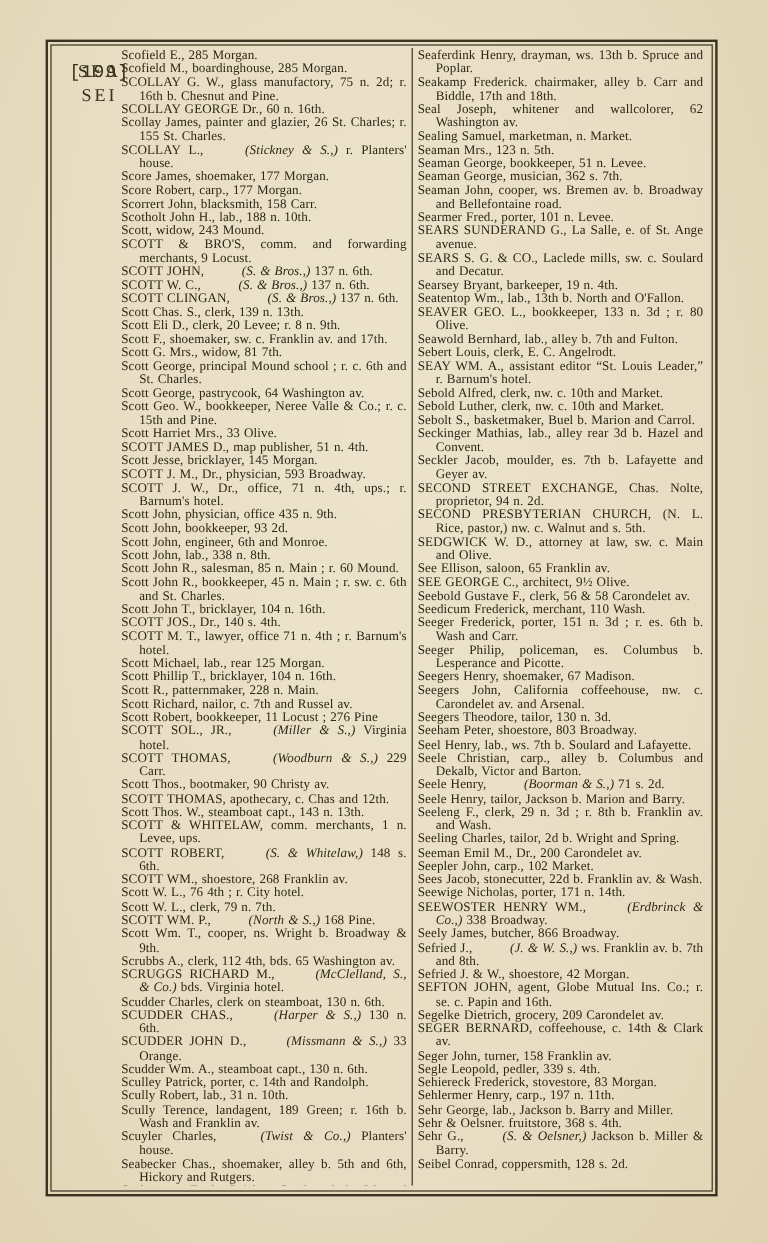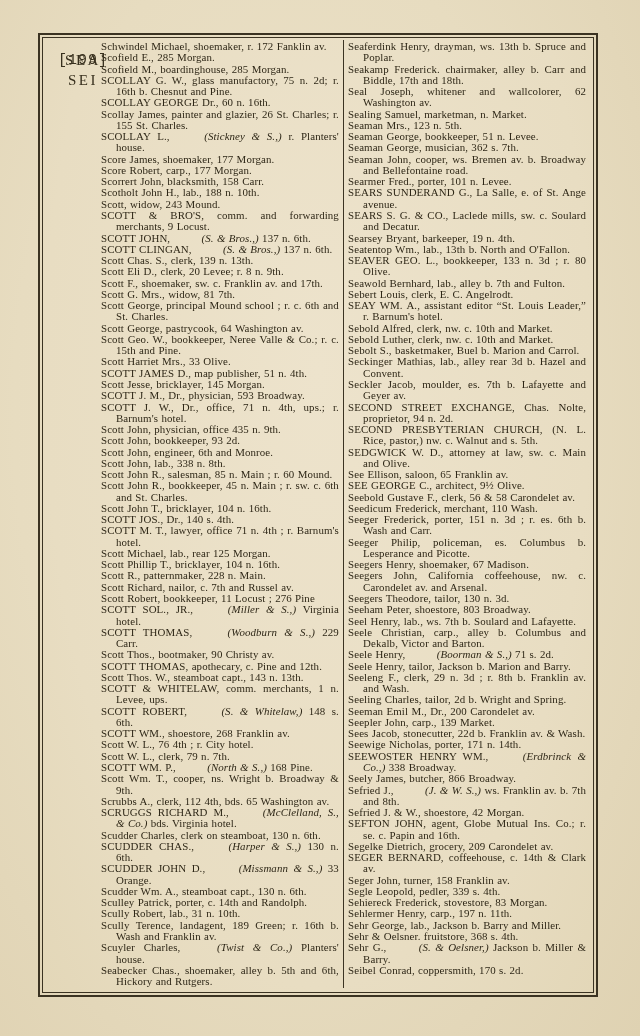--- a/index.html
+++ b/index.html
@@ -48,34 +48,34 @@
     <div class="running-head">
       <span class="hd hd-left">SEA</span>
       <span class="hd hd-center">[199]</span>
       <span class="hd hd-right">SEI</span>
     </div>
 
     <div class="head-rule"></div>
 
     <div class="columns">
       <div class="col" id="col-left">
-          <p class="entry">Schwindel Michael, shoemaker, r. 172 Fanklin av.</p>
           <p class="entry">Scofield E., 285 Morgan.</p>
           <p class="entry">Scofield M., boardinghouse, 285 Morgan.</p>
           <p class="entry">SCOLLAY G. W., glass manufactory, 75 n. 2d; r. 16th b. Chesnut and Pine.</p>
           <p class="entry">SCOLLAY GEORGE Dr., 60 n. 16th.</p>
           <p class="entry">Scollay James, painter and glazier, 26 St. Charles; r. 155 St. Charles.</p>
           <p class="entry">SCOLLAY L., <i>(Stickney &amp; S.,)</i> r. Planters' house.</p>
           <p class="entry">Score James, shoemaker, 177 Morgan.</p>
           <p class="entry">Score Robert, carp., 177 Morgan.</p>
           <p class="entry">Scorrert John, blacksmith, 158 Carr.</p>
           <p class="entry">Scotholt John H., lab., 188 n. 10th.</p>
           <p class="entry">Scott, widow, 243 Mound.</p>
           <p class="entry">SCOTT &amp; BRO'S, comm. and forwarding merchants, 9 Locust.</p>
           <p class="entry">SCOTT JOHN, <i>(S. &amp; Bros.,)</i> 137 n. 6th.</p>
+          <p class="entry">SCOTT W. C., <i>(S. &amp; Bros.,)</i> 137 n. 6th.</p>
           <p class="entry">SCOTT CLINGAN, <i>(S. &amp; Bros.,)</i> 137 n. 6th.</p>
           <p class="entry">Scott Chas. S., clerk, 139 n. 13th.</p>
           <p class="entry">Scott Eli D., clerk, 20 Levee; r. 8 n. 9th.</p>
           <p class="entry">Scott F., shoemaker, sw. c. Franklin av. and 17th.</p>
           <p class="entry">Scott G. Mrs., widow, 81 7th.</p>
           <p class="entry">Scott George, principal Mound school ; r. c. 6th and St. Charles.</p>
           <p class="entry">Scott George, pastrycook, 64 Washington av.</p>
           <p class="entry">Scott Geo. W., bookkeeper, Neree Valle &amp; Co.; r. c. 15th and Pine.</p>
           <p class="entry">Scott Harriet Mrs., 33 Olive.</p>
           <p class="entry">SCOTT JAMES D., map publisher, 51 n. 4th.</p>
@@ -92,21 +92,21 @@
           <p class="entry">SCOTT JOS., Dr., 140 s. 4th.</p>
           <p class="entry">SCOTT M. T., lawyer, office 71 n. 4th ; r. Barnum's hotel.</p>
           <p class="entry">Scott Michael, lab., rear 125 Morgan.</p>
           <p class="entry">Scott Phillip T., bricklayer, 104 n. 16th.</p>
           <p class="entry">Scott R., patternmaker, 228 n. Main.</p>
           <p class="entry">Scott Richard, nailor, c. 7th and Russel av.</p>
           <p class="entry">Scott Robert, bookkeeper, 11 Locust ; 276 Pine</p>
           <p class="entry">SCOTT SOL., JR., <i>(Miller &amp; S.,)</i> Virginia hotel.</p>
           <p class="entry">SCOTT THOMAS, <i>(Woodburn &amp; S.,)</i> 229 Carr.</p>
           <p class="entry">Scott Thos., bootmaker, 90 Christy av.</p>
-          <p class="entry">SCOTT THOMAS, apothecary, c. Pine and 12th.</p>
+          <p class="entry">SCOTT THOMAS, apothecary, c. Chas and 12th.</p>
           <p class="entry">Scott Thos. W., steamboat capt., 143 n. 13th.</p>
           <p class="entry">SCOTT &amp; WHITELAW, comm. merchants, 1 n. Levee, ups.</p>
           <p class="entry">SCOTT ROBERT, <i>(S. &amp; Whitelaw,)</i> 148 s. 6th.</p>
           <p class="entry">SCOTT WM., shoestore, 268 Franklin av.</p>
           <p class="entry">Scott W. L., 76 4th ; r. City hotel.</p>
           <p class="entry">Scott W. L., clerk, 79 n. 7th.</p>
           <p class="entry">SCOTT WM. P., <i>(North &amp; S.,)</i> 168 Pine.</p>
           <p class="entry">Scott Wm. T., cooper, ns. Wright b. Broadway &amp; 9th.</p>
           <p class="entry">Scrubbs A., clerk, 112 4th, bds. 65 Washington av.</p>
           <p class="entry">SCRUGGS RICHARD M., <i>(McClelland, S., &amp; Co.)</i> bds. Virginia hotel.</p>
@@ -160,35 +160,35 @@
           <p class="entry">Seegers John, California coffeehouse, nw. c. Carondelet av. and Arsenal.</p>
           <p class="entry">Seegers Theodore, tailor, 130 n. 3d.</p>
           <p class="entry">Seeham Peter, shoestore, 803 Broadway.</p>
           <p class="entry">Seel Henry, lab., ws. 7th b. Soulard and Lafayette.</p>
           <p class="entry">Seele Christian, carp., alley b. Columbus and Dekalb, Victor and Barton.</p>
           <p class="entry">Seele Henry, <i>(Boorman &amp; S.,)</i> 71 s. 2d.</p>
           <p class="entry">Seele Henry, tailor, Jackson b. Marion and Barry.</p>
           <p class="entry">Seeleng F., clerk, 29 n. 3d ; r. 8th b. Franklin av. and Wash.</p>
           <p class="entry">Seeling Charles, tailor, 2d b. Wright and Spring.</p>
           <p class="entry">Seeman Emil M., Dr., 200 Carondelet av.</p>
-          <p class="entry">Seepler John, carp., 139 Market.</p>
+          <p class="entry">Seepler John, carp., 102 Market.</p>
           <p class="entry">Sees Jacob, stonecutter, 22d b. Franklin av. &amp; Wash.</p>
           <p class="entry">Seewige Nicholas, porter, 171 n. 14th.</p>
           <p class="entry">SEEWOSTER HENRY WM., <i>(Erdbrinck &amp; Co.,)</i> 338 Broadway.</p>
           <p class="entry">Seely James, butcher, 866 Broadway.</p>
           <p class="entry">Sefried J., <i>(J. &amp; W. S.,)</i> ws. Franklin av. b. 7th and 8th.</p>
           <p class="entry">Sefried J. &amp; W., shoestore, 42 Morgan.</p>
           <p class="entry">SEFTON JOHN, agent, Globe Mutual Ins. Co.; r. se. c. Papin and 16th.</p>
           <p class="entry">Segelke Dietrich, grocery, 209 Carondelet av.</p>
           <p class="entry">SEGER BERNARD, coffeehouse, c. 14th &amp; Clark av.</p>
           <p class="entry">Seger John, turner, 158 Franklin av.</p>
           <p class="entry">Segle Leopold, pedler, 339 s. 4th.</p>
           <p class="entry">Sehiereck Frederick, stovestore, 83 Morgan.</p>
           <p class="entry">Sehlermer Henry, carp., 197 n. 11th.</p>
           <p class="entry">Sehr George, lab., Jackson b. Barry and Miller.</p>
           <p class="entry">Sehr &amp; Oelsner. fruitstore, 368 s. 4th.</p>
           <p class="entry">Sehr G., <i>(S. &amp; Oelsner,)</i> Jackson b. Miller &amp; Barry.</p>
-          <p class="entry">Seibel Conrad, coppersmith, 170 s. 2d.</p>
+          <p class="entry">Seibel Conrad, coppersmith, 128 s. 2d.</p>
         </div>
     </div>
 
   </div>
 </div>
 
 </body></html>

